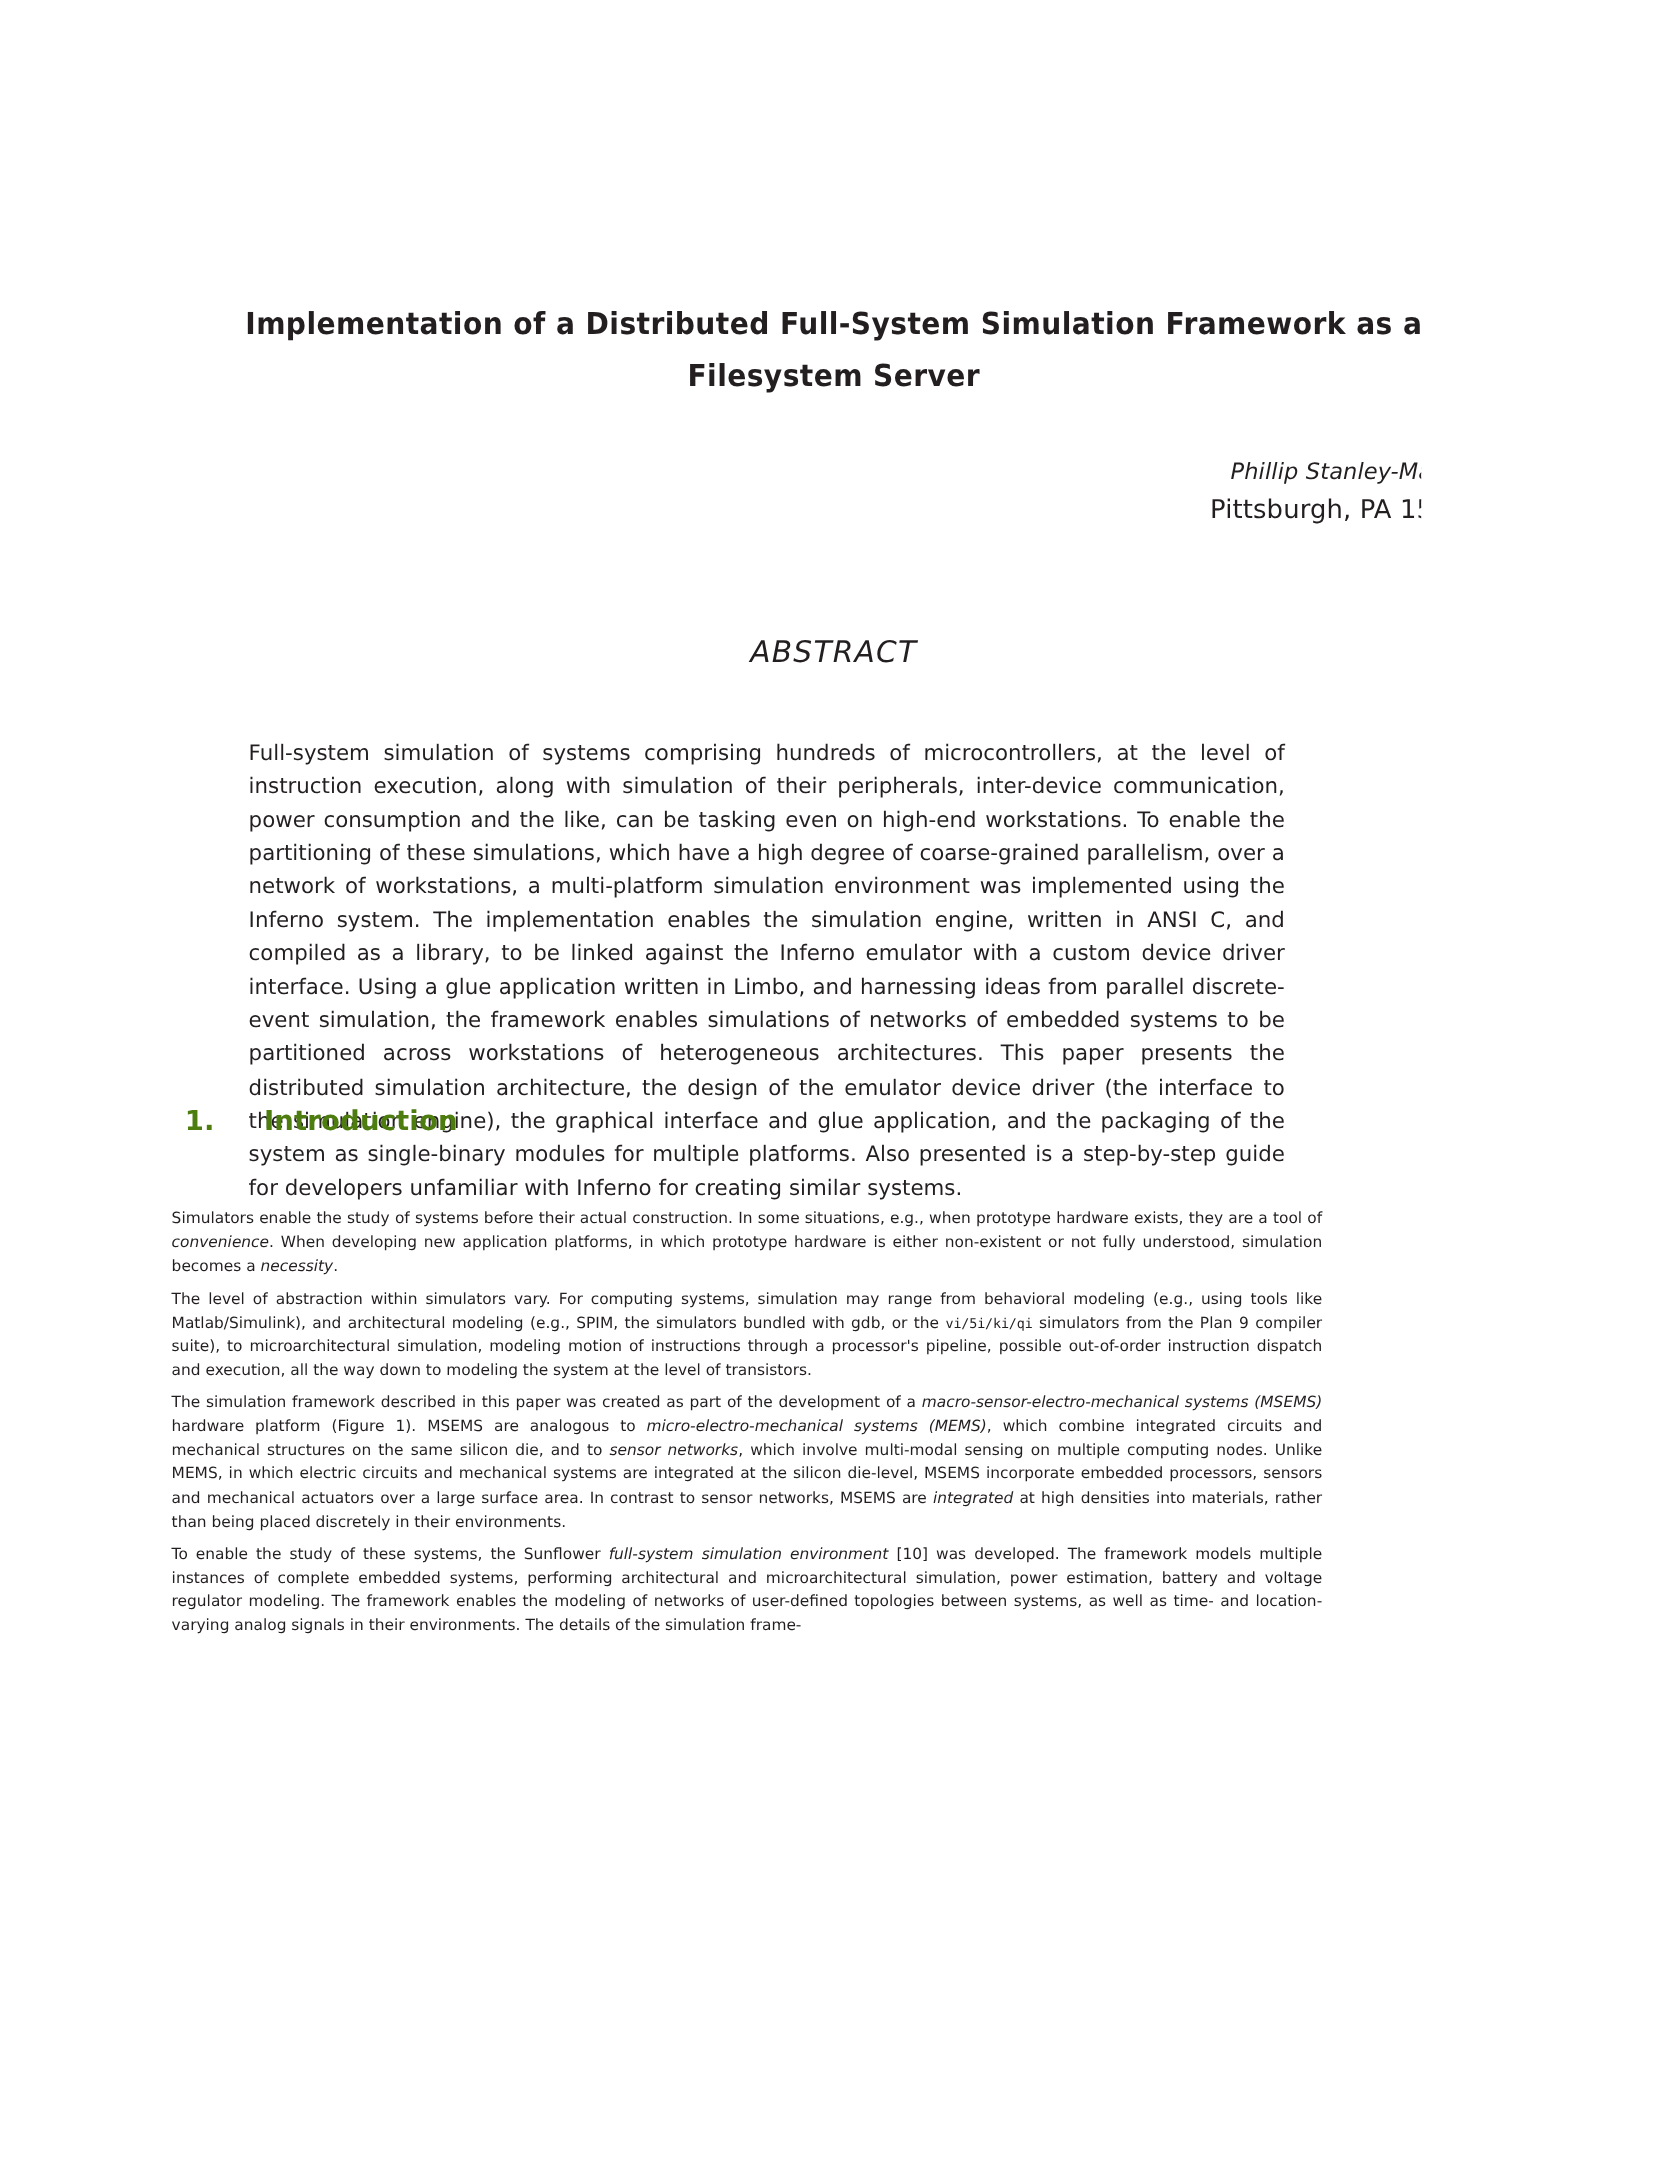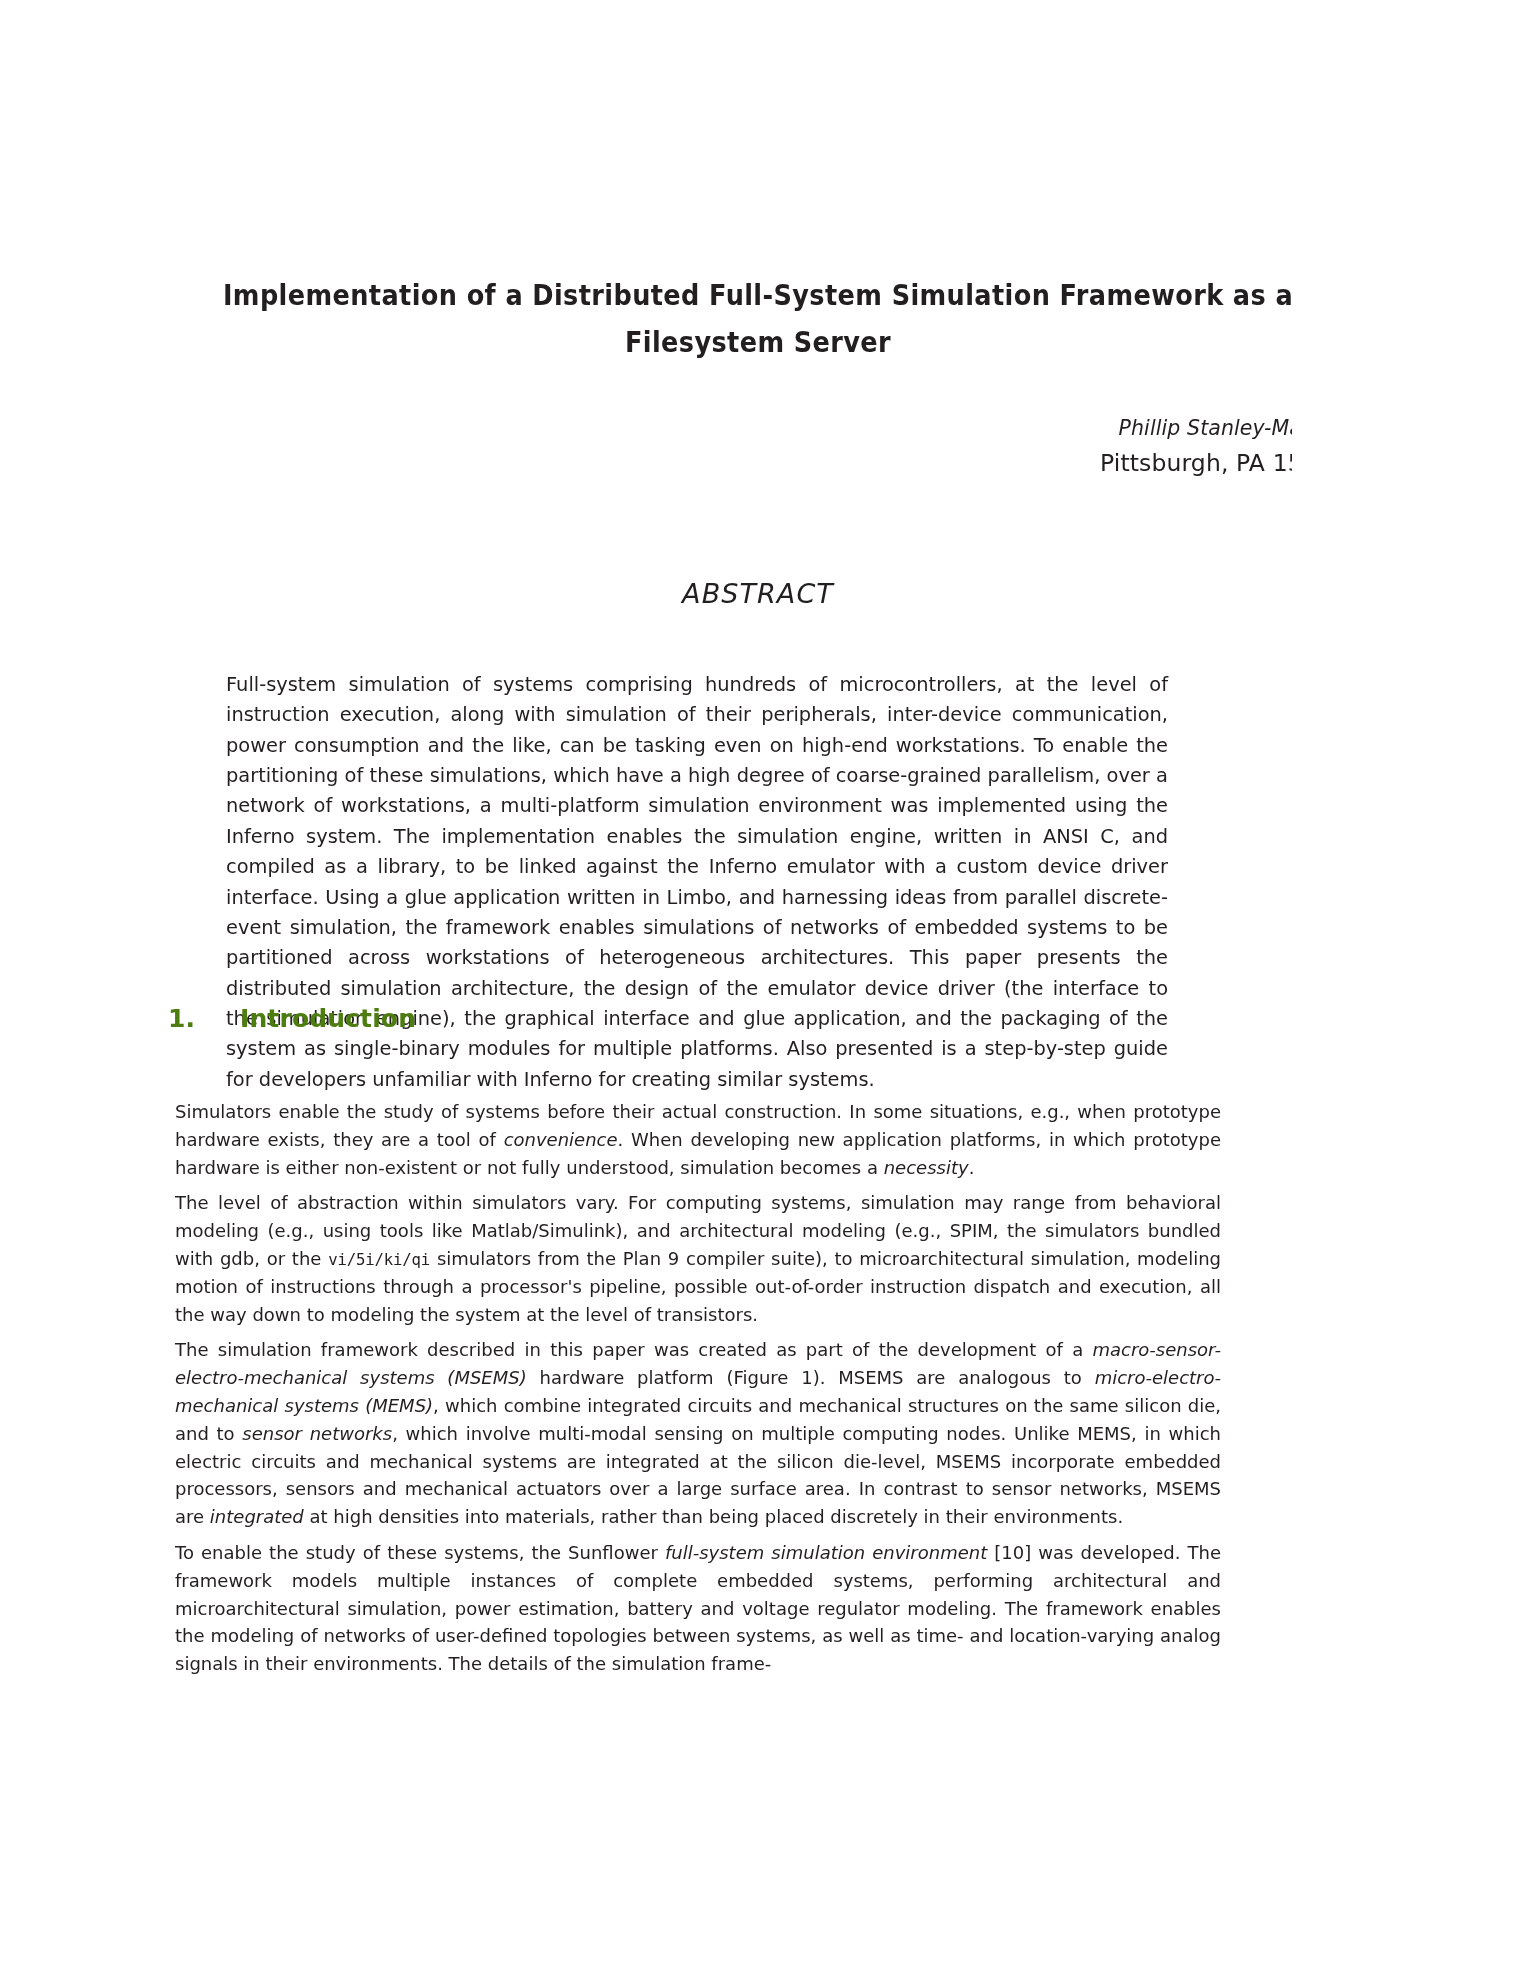--- a/index.html
+++ b/index.html
@@ -106,24 +106,24 @@
     letter-spacing: 0.005em;
   }
   .section-num {
     display: inline-block;
     width: 72px;
   }
 
   
   .body-col {
     position: absolute;
-    left: 175px;
+    left: 156px;
     top: 1098px;
     width: 1046px;
-    font-size: 18px;
+    font-size: 14px;
     line-height: 1.545;
     text-align: justify;
     text-justify: inter-word;
     color: #231f20;
   }
   .body-col p {
     margin: 0 0 8px 0;
     text-indent: 0;
   }
 

